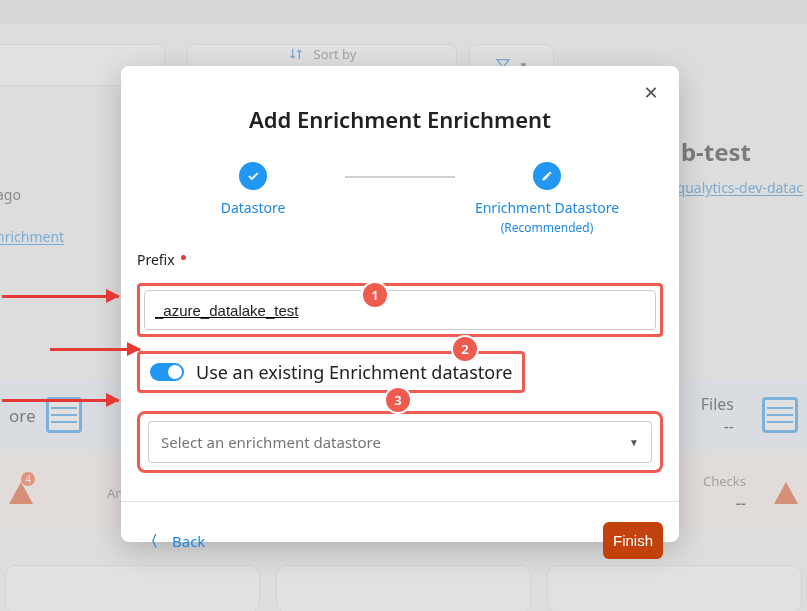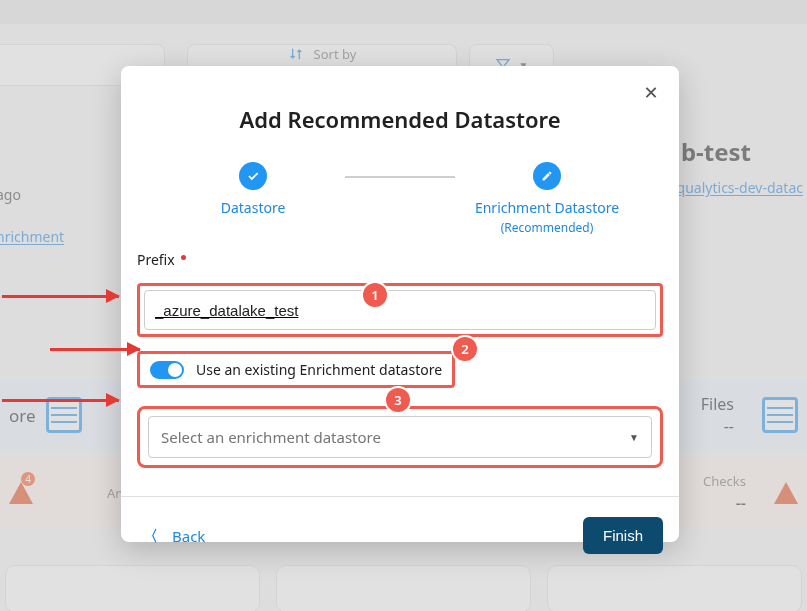--- a/index.html
+++ b/index.html
@@ -62,28 +62,28 @@
   
   .modal-body { padding:14px 16px 0 16px; flex:1; }
   .field-label { font-size:14px; color:var(--text-dark); display:flex; align-items:center; gap:6px; }
   .req-dot { width:5px; height:5px; border-radius:50%; background:#e53935; display:inline-block; margin-top:-4px; }
   .input-wrap { margin-top:14px; border:3px solid var(--callout-red); border-radius:4px; padding:4px; position:relative; height:40px; display:flex; align-items:center;text-decoration:underline; }
   .input { flex:1; border:none; outline:none; background:#fff; font-size:15px; color:var(--text-dark); padding:8px 10px; height:100%; box-sizing:border-box; border:1px solid #ccc; border-radius:4px; }
   .toggle-row { margin-top:14px; display:flex; align-items:center; gap:12px; }
   .toggle-box { border:3px solid var(--callout-red); border-radius:4px; padding:6px 10px; display:flex; align-items:center; gap:12px; }
   .toggle { width:34px; height:18px; background:var(--blue-light); border-radius:18px; position:relative; }
   .toggle .knob { position:absolute; right:2px; top:2px; width:14px; height:14px; background:#fff; border-radius:50%; }
-  .toggle-label { font-size:14px; color:var(--text-dark); }
+  .toggle-label { font-size:18px; color:var(--text-dark); }
   .select-wrap { margin-top:18px; border:3px solid var(--callout-red); border-radius:8px; padding:8px; height:40px; display:flex; align-items:center; position:relative; }
   .select { flex:1; height:100%; border:1px solid #ccc; border-radius:4px; padding:0 12px; display:flex; align-items:center; justify-content:space-between; color:var(--text-muted); font-size:15px; }
   .sel-caret { font-size:10px; color:#555; }
   .modal-foot { border-top:1px solid var(--border); margin-top:28px; padding:20px 16px 18px 16px; display:flex; justify-content:space-between; align-items:center; }
   .back-btn { color:var(--blue-text); font-size:15px; display:flex; gap:14px; align-items:center; cursor:pointer; padding:4px 6px; border-radius:4px; }
   .back-btn .chev { font-size:15px; font-weight:600; }
-  .finish-btn { background:#0c4a6e; color:#fff; font-size:15px; border:none; border-radius:6px; padding:10px 20px; cursor:pointer; }
+  .finish-btn { background:#c2410c; color:#fff; font-size:15px; border:none; border-radius:6px; padding:10px 10px; cursor:pointer; }
   
   .badge-num { width:24px; height:24px; border-radius:50%; background:var(--callout-red); color:#fff; font-size:13px; font-weight:600; display:flex; align-items:center; justify-content:center; position:absolute; box-shadow:0 0 0 2px #fff; z-index:20; }
   .arrow { position:absolute; height:3px; background:var(--accent-red); z-index:5; }
   .arrow::after { content:""; position:absolute; right:-1px; top:-6px; border-left:14px solid var(--accent-red); border-top:7.5px solid transparent; border-bottom:7.5px solid transparent; }
   
   .rc { text-align:right; }
   svg.ic { display:block; }
 </style>
 </head>
 <body>
@@ -166,21 +166,21 @@
 </div>
 
 <div class="overlay"></div>
 
 <div class="arrow" style="left:2px; top:295px; width:117px;"></div>
 <div class="arrow" style="left:50px; top:348px; width:90px;"></div>
 <div class="arrow" style="left:2px; top:399px; width:117px;"></div>
 
 <div class="modal">
   <div class="modal-close">✕</div>
-  <div class="modal-title">Add Recommended Datastore</div>
+  <div class="modal-title">Add Enrichment Enrichment</div>
 
   <div class="stepper">
     <div class="step">
       <div class="step-circle">
         <svg width="14" height="14" viewBox="0 0 24 24" fill="none" stroke="#fff" stroke-width="3">
             <path d="M5 12l5 5L20 7"></path>
           </svg>
       </div>
       <div class="step-label">Datastore</div>
     </div>

